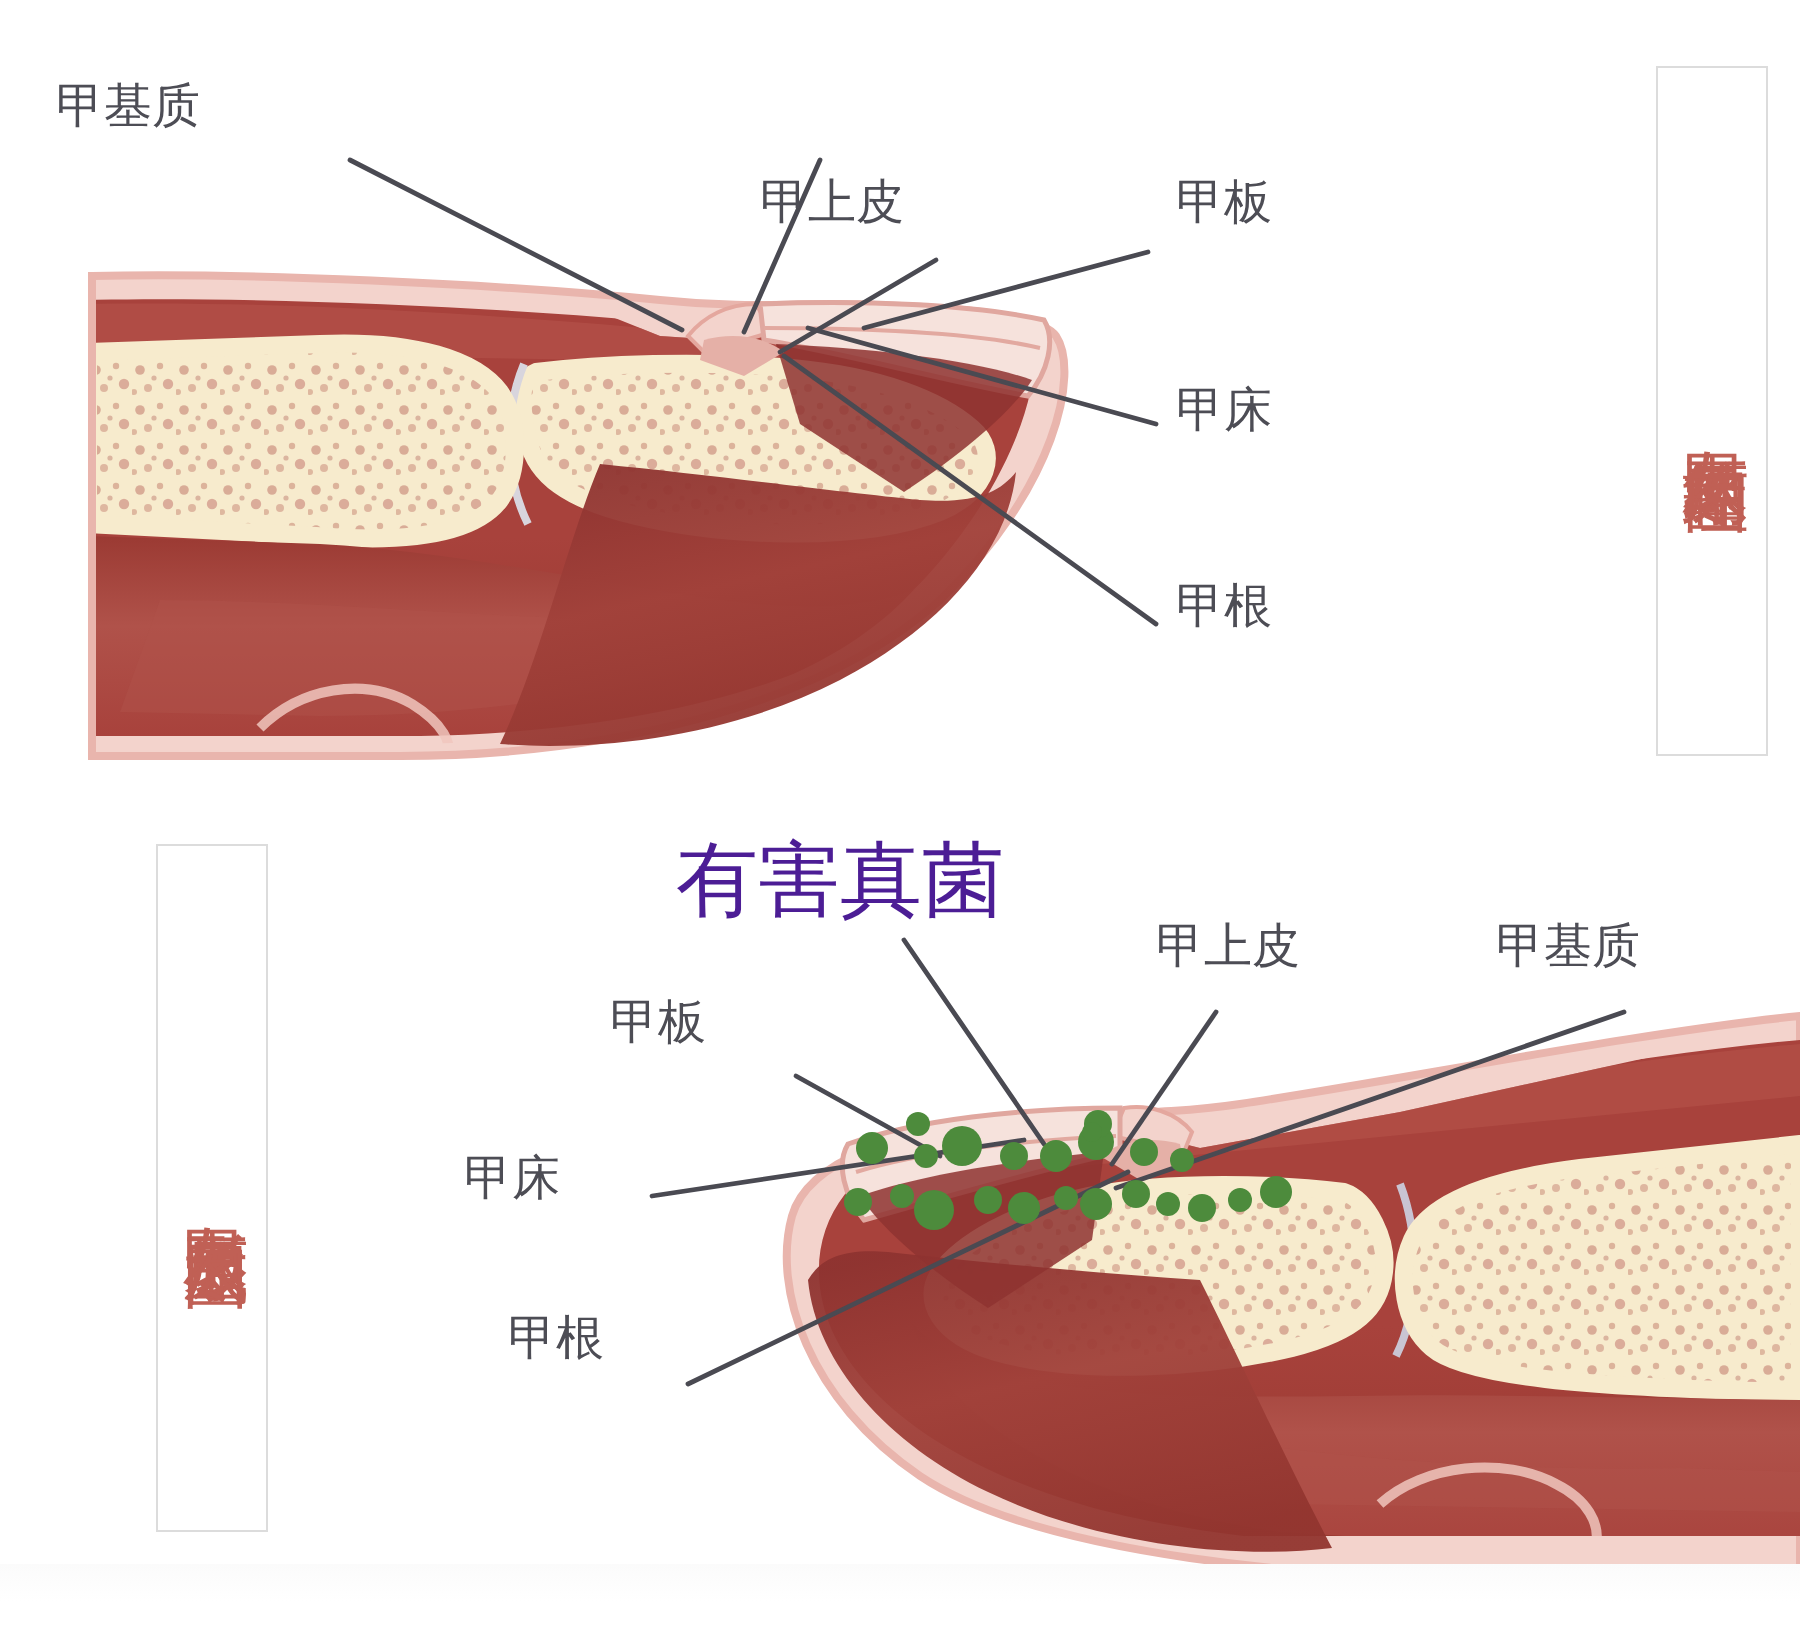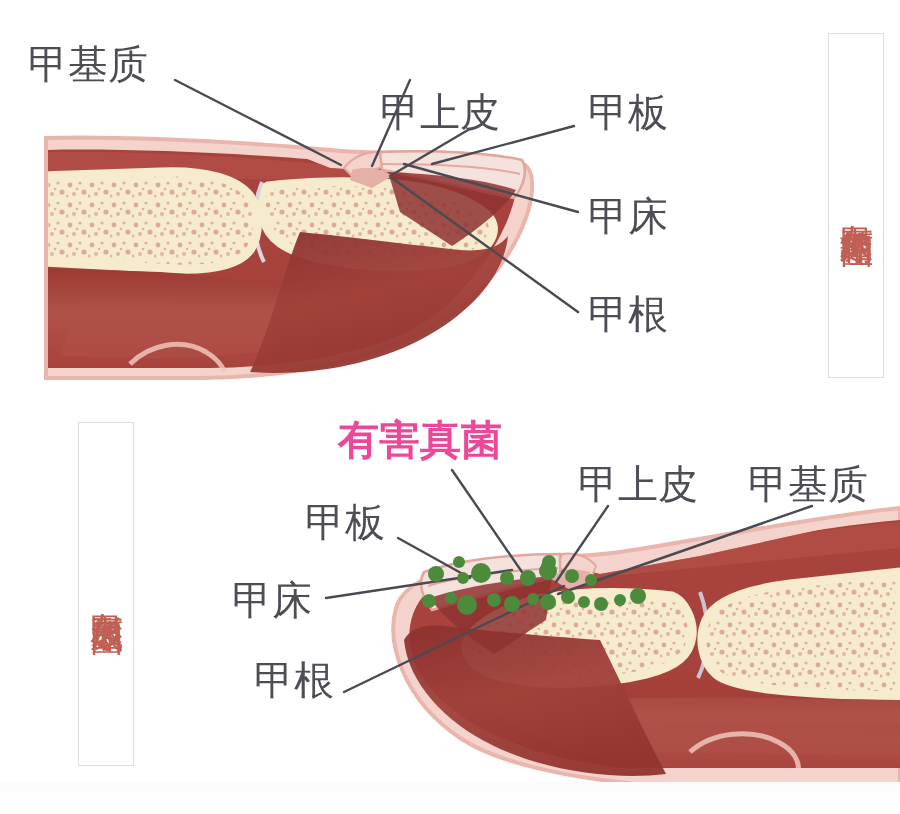--- a/index.html
+++ b/index.html
@@ -57,31 +57,31 @@
   #vbox-bottom-left {
     left: 78px;
     top: 422px;
     width: 56px;
     height: 344px;
   }
   
   .lbl {
     position: absolute;
     color: #4d4d55;
-    font-size: 40px;
+    font-size: 24px;
     line-height: 1;
     white-space: nowrap;
-    font-family: Liberation Sans, sans-serif;
+    font-family: Liberation Mono, monospace;
   }
   .lbl-red {
     position: absolute;
-    color: #ec4899;
+    color: #4c1d95;
     font-size: 41px;
     line-height: 1;
-    font-weight: bold;
+    font-weight: normal;
     white-space: nowrap;
     font-family: "Liberation Sans", "DejaVu Sans", sans-serif;
   }
   
   #bottom-strip {
     position: absolute;
     left: 0;
     top: 782px;
     width: 900px;
     height: 32px;

